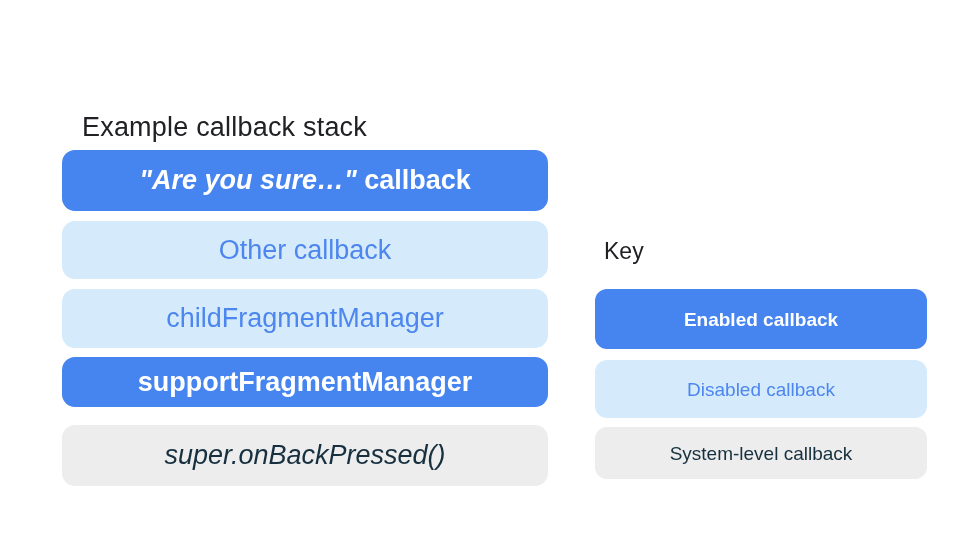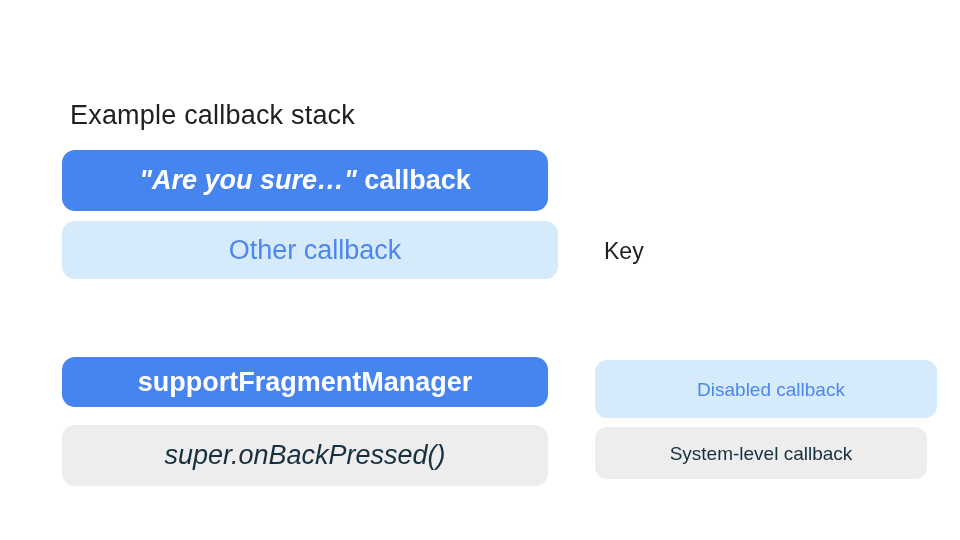--- a/index.html
+++ b/index.html
@@ -12,21 +12,21 @@
     width: 960px;
     height: 540px;
     background: #ffffff;
     overflow: hidden;
     font-family: "Liberation Sans", sans-serif;
   }
   .stack-title {
     position: absolute;
     left: 70px;
     top: 100px;
-    margin: 0;
+    margin: 12px;
     font-size: 27px;
     font-weight: 500;
     letter-spacing: 0.2px;
     color: var(--title-text, #202124);
   }
   .box {
     position: absolute;
     left: 62px;
     width: 486px;
     border-radius: 13px;
@@ -44,21 +44,20 @@
   .b5 { top: 425px; height: 61px; font-style: italic; }
   .enabled {
     background: var(--enabled-bg, #4684F0);
     color: var(--enabled-text, #ffffff);
     font-weight: 700;
   }
   .disabled {
     background: var(--disabled-bg, #D5EBFB);
     color: var(--disabled-text, #4D86EE);
     font-weight: 400;
-    padding-left: 10px;
   }
   .system {
     background: var(--system-bg, #EDEDED);
     color: var(--system-text, #17303F);
     font-weight: 400;
   }
   .italic { font-style: italic; }
   .key-title {
     position: absolute;
     left: 604px;
@@ -87,25 +86,27 @@
 <body>
 
 <div class="canvas">
 
   <h1 class="stack-title">Example callback stack</h1>
 
   <div class="box b1 enabled"><span class="italic">"Are you sure…"</span><span> callback</span></div>
 
   <div class="box b2 disabled">Other callback</div>
 
+  <div class="box b3 disabled">childFragmentManager</div>
 
   <div class="box b4 enabled">supportFragmentManager</div>
 
   <div class="box b5 system">super.onBackPressed()</div>
 
   <h2 class="key-title">Key</h2>
 
+  <div class="key-box k1 enabled" style="font-weight:700;">Enabled callback</div>
 
   <div class="key-box k2 disabled">Disabled callback</div>
 
   <div class="key-box k3 system">System-level callback</div>
 
 </div>
 
 </body></html>

